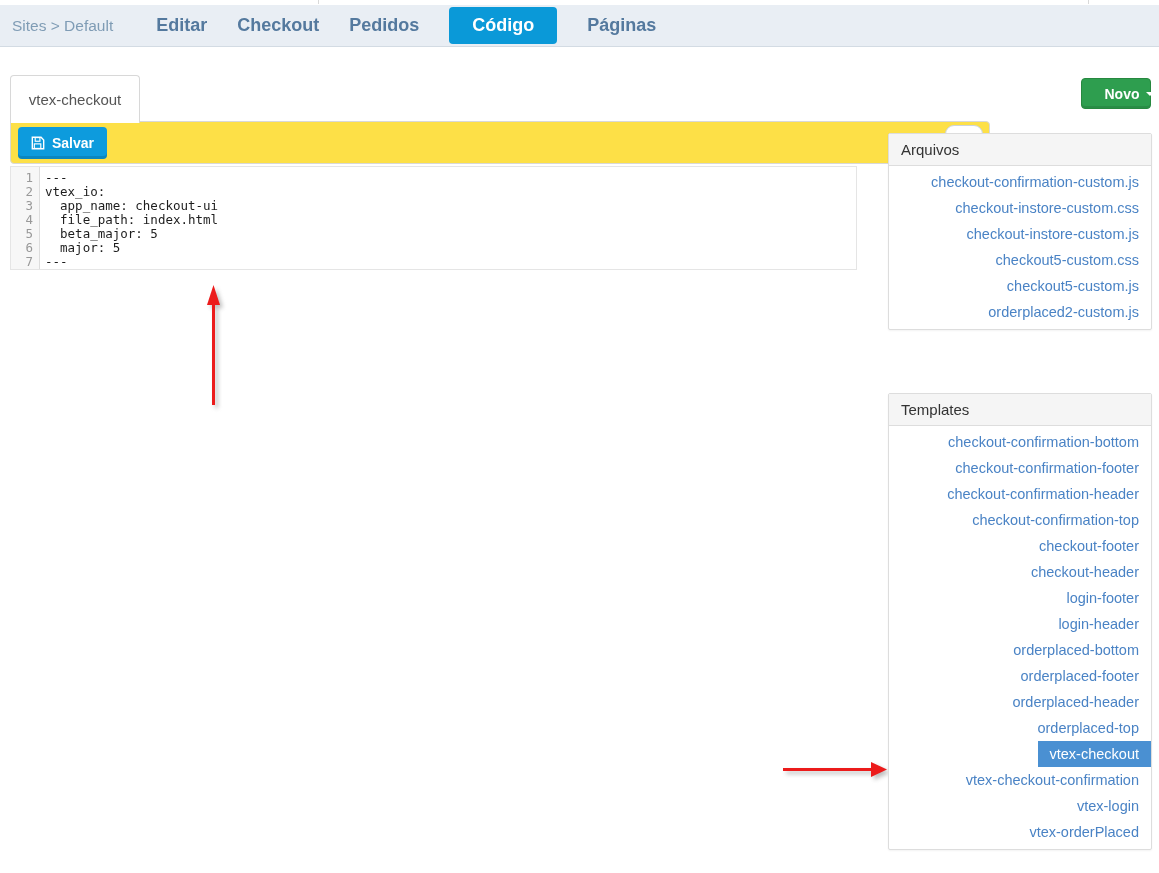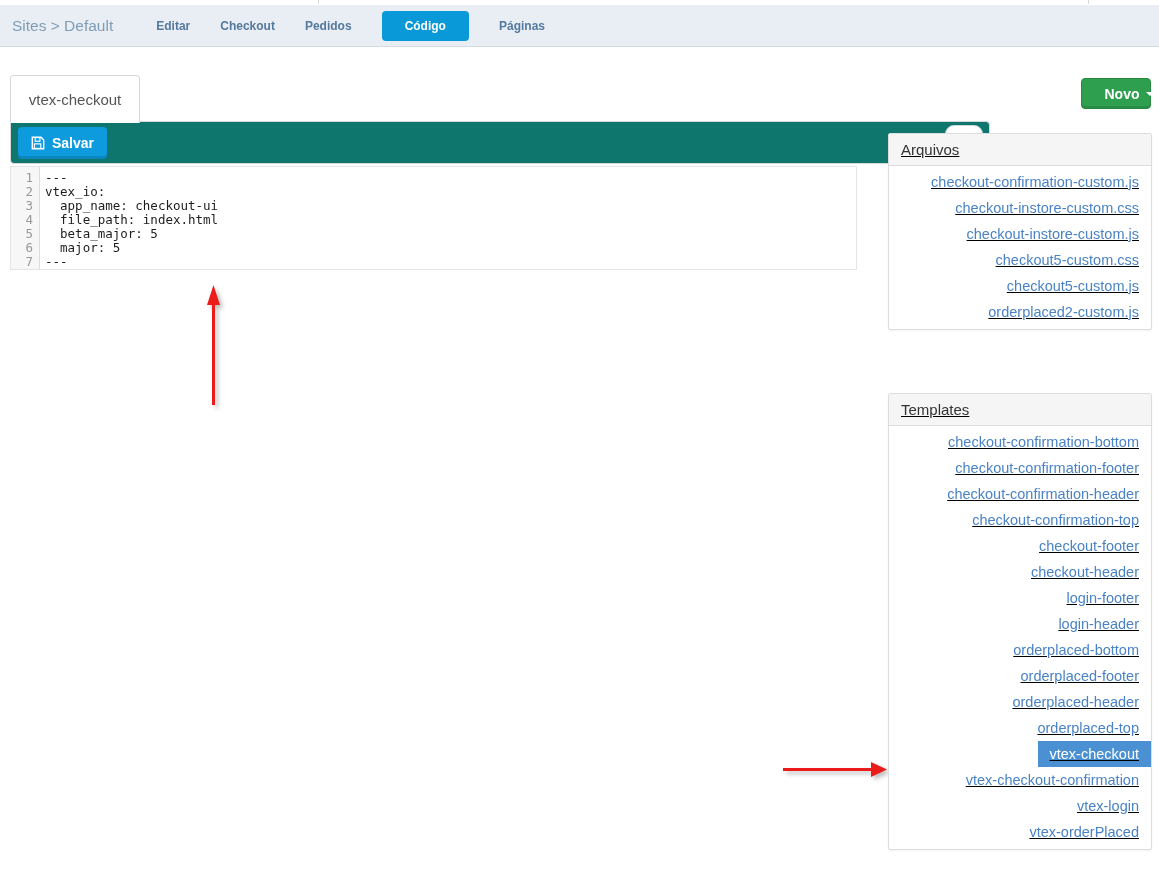--- a/index.html
+++ b/index.html
@@ -9,30 +9,30 @@
   
   .top-strip{position:absolute;top:0;left:0;right:0;height:5px;background:#fff;}
   .top-strip .tick{position:absolute;top:0;width:1px;height:4px;background:#d9d9d9;}
 
   
   .topnav{position:absolute;top:5px;left:0;right:0;height:42px;background:#e9eef4;
           border-bottom:1px solid #d3dbe3;display:flex;align-items:center;
           padding:0 12px;box-sizing:border-box;gap:12px;}
   .breadcrumb{color:#7f9cb5;font-size:15.5px;text-decoration:none;margin-right:31px;cursor:pointer;}
   .nav-tabs{display:flex;align-items:center;gap:30px;}
-  .nav-tab{color:#54799e;font-weight:700;font-size:12px;cursor:pointer;}
+  .nav-tab{color:#54799e;font-weight:700;font-size:18px;cursor:pointer;}
   .nav-tab.active{background:var(--active-tab-blue,#0a99d8);color:#fff;padding:8px 23px;border-radius:4px;}
 
   
   .editor-tab{position:absolute;left:10px;top:75px;width:128px;height:47px;background:#fff;
               border:1px solid #d8d8d8;border-bottom:none;border-radius:4px 4px 0 0;z-index:2;
               display:flex;align-items:center;justify-content:center;font-size:15px;color:#555;cursor:pointer;}
 
   
-  .toolbar{position:absolute;left:10px;top:121px;width:980px;height:43px;background:#0f766e;
+  .toolbar{position:absolute;left:10px;top:121px;width:980px;height:43px;background:#fde047;
            border:1px solid #d8d8d8;border-radius:0 4px 4px 4px;box-sizing:border-box;}
   .btn-save{position:absolute;left:7px;top:5px;height:32px;display:flex;align-items:center;gap:7px;
             background:var(--save-button-blue,#0d9bdd);color:#fff;font-weight:700;font-size:14px;
             font-family:"Liberation Sans",sans-serif;border:none;border-radius:4px;padding:0 13px;
             box-shadow:inset 0 -3px rgba(0,0,0,.13);cursor:pointer;}
   .kebab-btn{position:absolute;right:6px;top:3px;width:38px;height:36px;background:#fff;
              border:1px solid #ccd4dc;border-radius:9px;cursor:pointer;
              display:flex;align-items:center;justify-content:center;}
   .kebab-dots{display:flex;flex-direction:column;gap:2px;}
   .kebab-dots i{width:4px;height:4px;background:#3f618c;}
@@ -56,21 +56,21 @@
   
   .btn-new{position:absolute;left:1081px;top:78px;width:70px;height:31px;
            background:var(--new-button-green,#2e9e4f);border:1px solid #27883f;border-radius:4px;
            color:#fff;font-weight:700;font-size:14px;font-family:"Liberation Sans",sans-serif;
            display:flex;align-items:center;justify-content:center;gap:6px;cursor:pointer;
            box-shadow:inset 0 -2px rgba(0,0,0,.1);padding-left:32px;}
   .caret{width:0;height:0;border-left:4px solid transparent;border-right:4px solid transparent;
          border-top:4px solid #fff;}
 
   .panel{position:absolute;left:888px;width:264px;background:#fff;border:1px solid #ddd;
-         border-radius:2px;box-sizing:border-box;box-shadow:0 1px 2px rgba(0,0,0,.05);text-decoration:underline;}
+         border-radius:2px;box-sizing:border-box;box-shadow:0 1px 2px rgba(0,0,0,.05);}
   .files-panel{top:133px;}
   .templates-panel{top:377px;margin-top:16px;}
   .panel-header{height:31px;line-height:31px;padding:0 12px;background:#f5f5f5;
                 border-bottom:1px solid #ddd;font-size:15px;color:#333;}
   .panel-list{padding:3px 0 4px;display:flex;flex-direction:column;align-items:flex-end;}
   .panel-link{display:block;height:26px;line-height:26px;padding:0 12px;
               color:var(--link-blue,#4a83c5);font-size:14.5px;text-decoration:none;cursor:pointer;}
   .panel-link.selected{background:var(--selected-row-blue,#4a90d2);color:#fff;}
 </style>
 </head>

